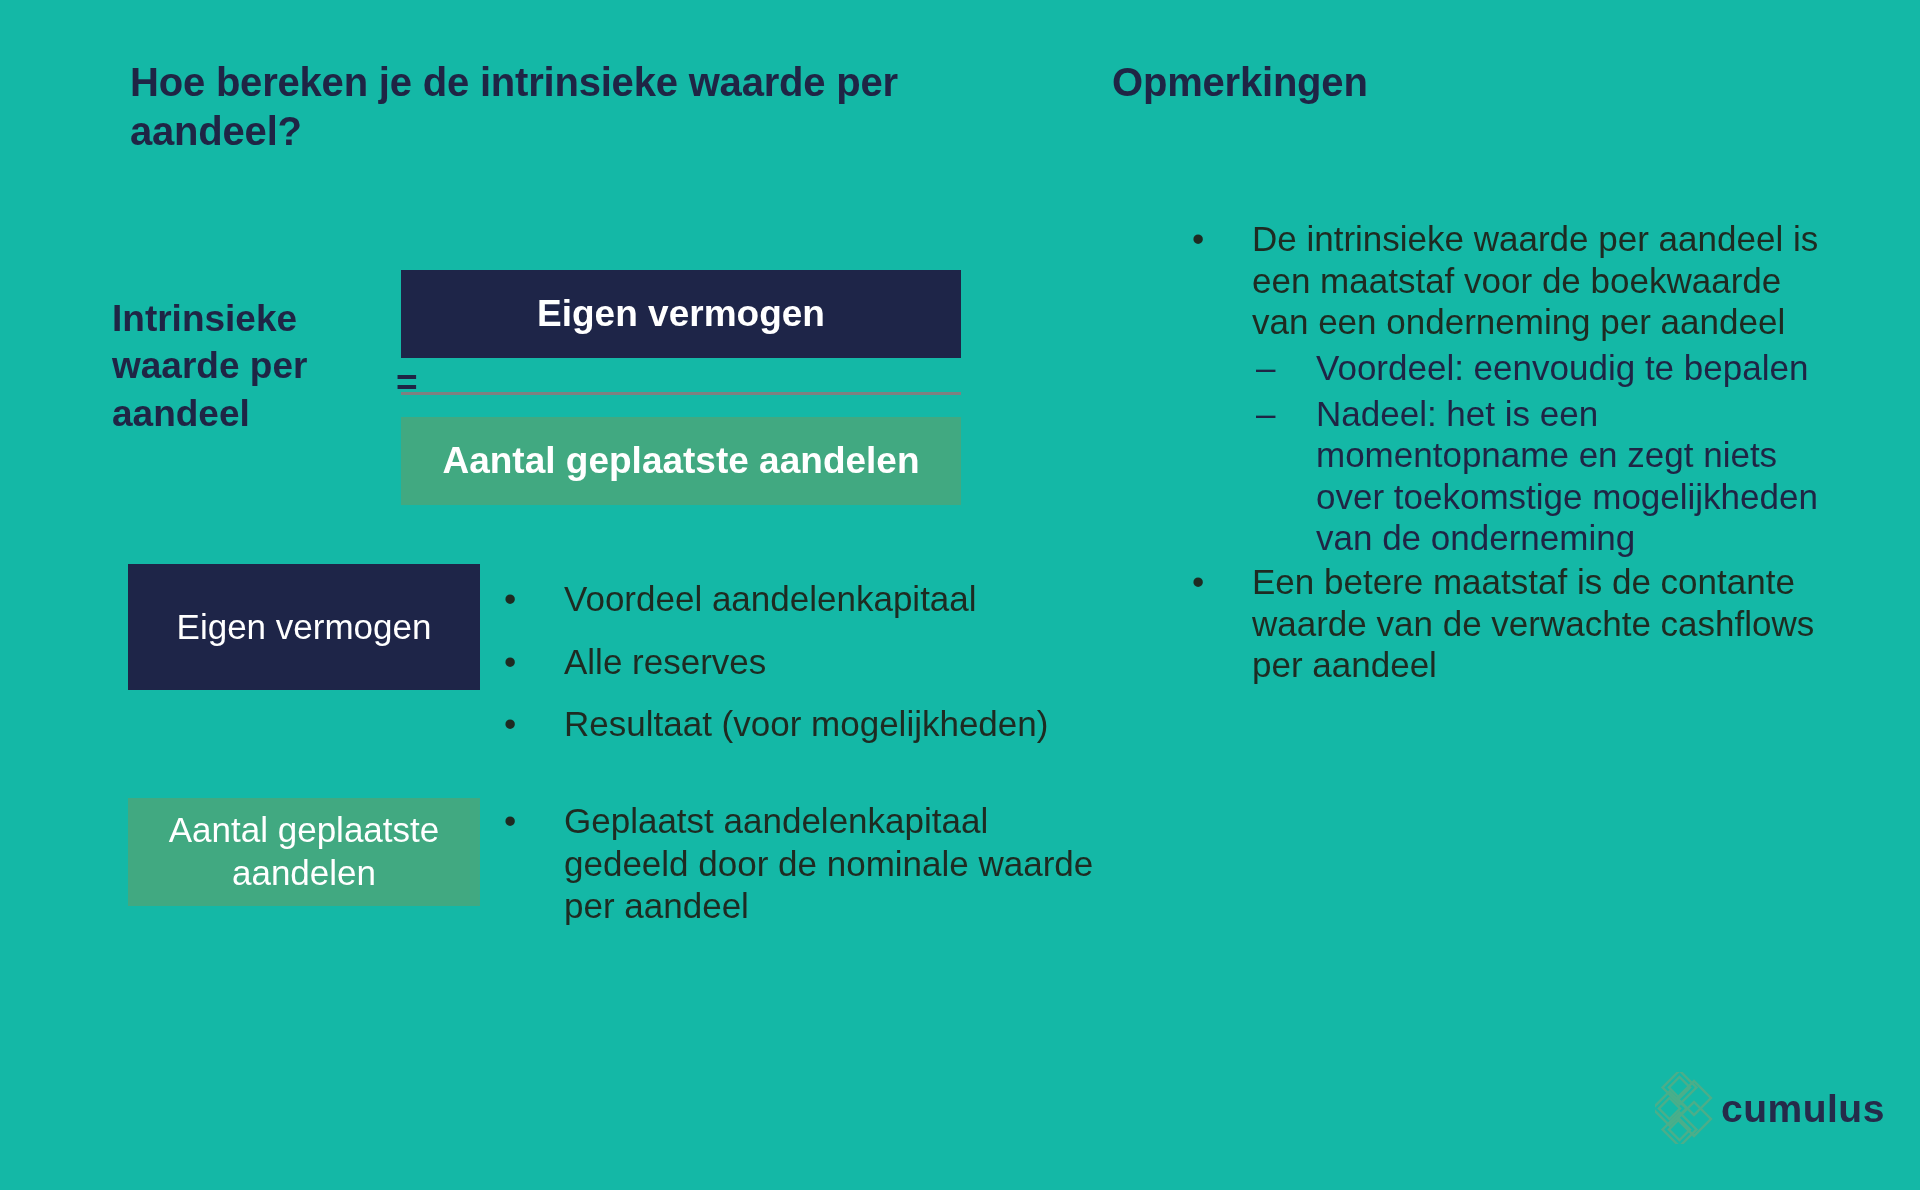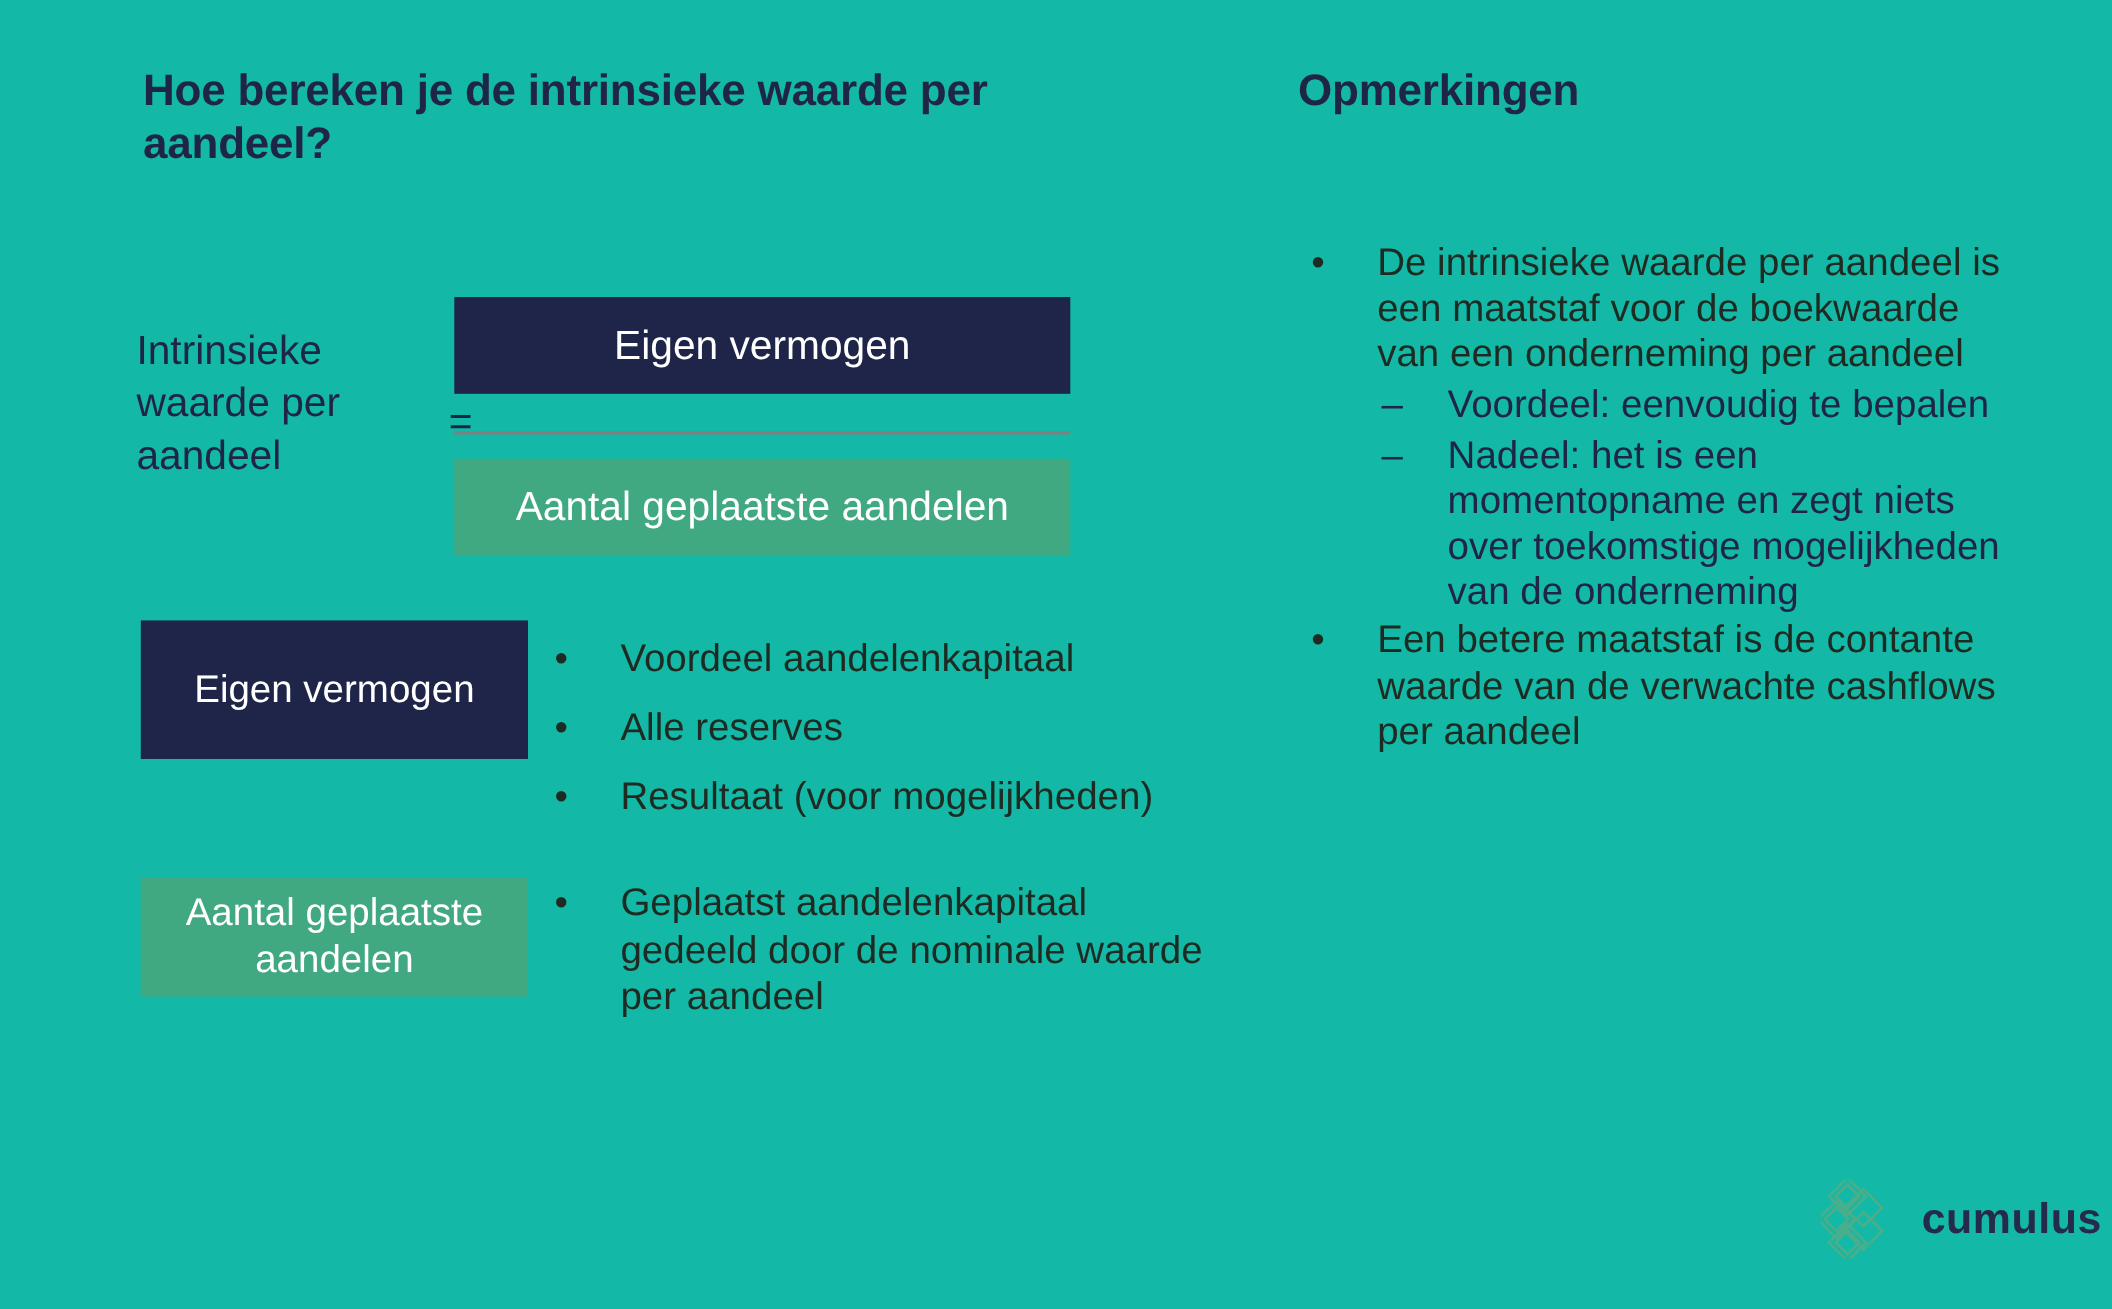--- a/index.html
+++ b/index.html
@@ -25,29 +25,30 @@
   
   .heading {
     position: absolute;
     color: #1f2545;
     font-weight: bold;
     font-size: 40px;
     line-height: 1.22;
     letter-spacing: -0.2px;
   }
   #title-left  { left: 130px; top: 58px;  width: 800px; }
-  #title-right { left: 1180px; top: 58px; width: 560px; }
+  #title-right { left: 1112px; top: 58px; width: 560px; }
 
   
   #formula {
     position: absolute;
-    left: 124px;
+    left: 112px;
     top: 270px;
     width: 860px;
     height: 240px;
+    font-weight: bold;
   }
   #formula-label {
     position: absolute;
     left: 0;
     top: 25px;
     width: 270px;
     color: #1f2545;
     font-size: 37px;
     line-height: 1.28;
   }
@@ -175,21 +176,21 @@
     color: #1f2545;
   }
 
   
   #logo {
     position: absolute;
     left: 1655px;
     top: 1072px;
     display: flex;
     align-items: center;
-    gap: 26px;
+    gap: 0;
   }
   #logo-mark { display: block; }
   #logo-wordmark {
     color: #252b4a;
     font-size: 39px;
     font-weight: bold;
     letter-spacing: 0.5px;
     line-height: 1;
   }
 </style>

